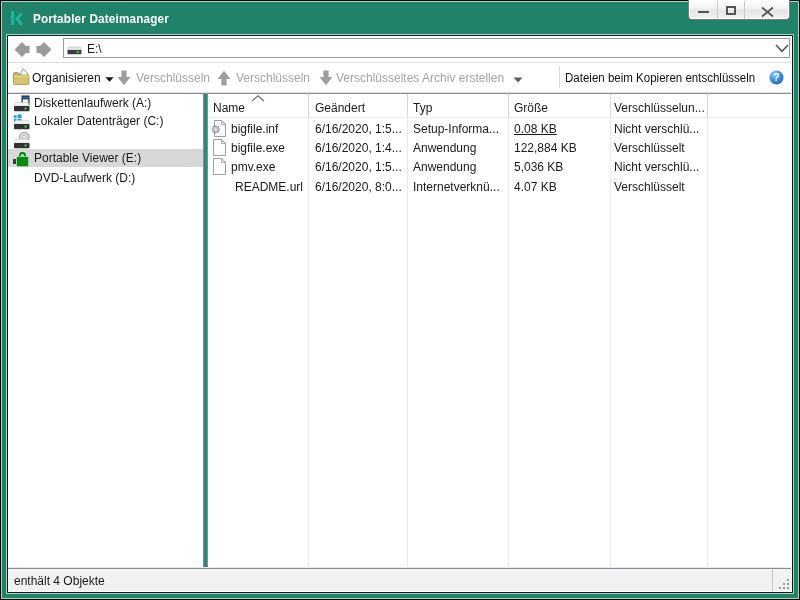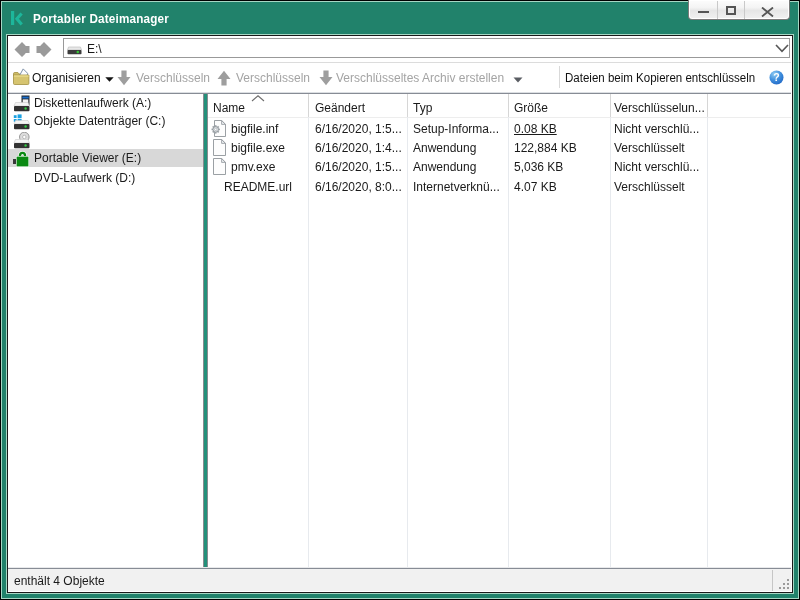--- a/index.html
+++ b/index.html
@@ -113,21 +113,21 @@
 
 <svg class="abs" style="left:13px;top:113.4px;" width="18" height="18" viewBox="0 0 18 18">
   <rect x="0.8" y="2.2" width="2.8" height="2.8" fill="#1ba1e2"></rect>
   <rect x="4.6" y="1.4" width="4" height="3.6" fill="#1ba1e2"></rect>
   <rect x="0.8" y="6" width="2.8" height="2.8" fill="#1ba1e2"></rect>
   <rect x="4.6" y="5.8" width="4" height="4" fill="#1ba1e2"></rect>
   <path d="M2.5 7.5 L15 7.5 L16.5 11 L1 11 Z" fill="#f4f4f4" stroke="#c9c9c9" stroke-width="0.6"></path>
   <rect x="1" y="11" width="15.5" height="5.2" rx="0.9" fill="#323232"></rect>
   <circle cx="12.6" cy="13.5" r="1.2" fill="#2ecc40"></circle>
 </svg>
-<div class="abs t12" style="left:34px;top:112.2px;height:18.2px;line-height:18.2px;">Objekte Datenträger (C:)</div>
+<div class="abs t12" style="left:34px;top:112.2px;height:18.2px;line-height:18.2px;">Lokaler Datenträger (C:)</div>
 
 <svg class="abs" style="left:13px;top:131.6px;" width="18" height="18" viewBox="0 0 18 18">
   <circle cx="11.3" cy="5" r="4.8" fill="#dcdcdc" stroke="#8f8f8f" stroke-width="0.9"></circle>
   <circle cx="11.3" cy="5" r="1.7" fill="#fff" stroke="#9c9c9c" stroke-width="0.6"></circle>
   <path d="M2.5 7.5 L15 7.5 L16.5 11 L1 11 Z" fill="#f4f4f4" stroke="#c9c9c9" stroke-width="0.6"></path>
   <rect x="1" y="11" width="15.5" height="5.2" rx="0.9" fill="#323232"></rect>
   <circle cx="12.6" cy="13.5" r="1.2" fill="#2ecc40"></circle>
 </svg>
 <div class="abs t12" style="left:34px;top:130.4px;height:18.2px;line-height:18.2px;margin-top:39px;">DVD-Laufwerk (D:)</div>
 
@@ -196,21 +196,21 @@
 <svg class="abs" style="left:213px;top:158px;" width="13" height="17" viewBox="0 0 13 17">
   <path d="M0.5 0.5 L8.6 0.5 L12.5 4.4 L12.5 16.5 L0.5 16.5 Z" fill="#fdfdfd" stroke="#90959a" stroke-width="0.9"></path>
   <path d="M8.6 0.5 L8.6 4.4 L12.5 4.4 Z" fill="#eceff1" stroke="#90959a" stroke-width="0.8"></path>
 </svg>
 <div class="abs t12" style="left:231px;top:158.4px;height:19.2px;line-height:19.2px;">pmv.exe</div>
 <div class="abs t12" style="left:315px;top:158.4px;height:19.2px;line-height:19.2px;">6/16/2020, 1:5...</div>
 <div class="abs t12" style="left:413px;top:158.4px;height:19.2px;line-height:19.2px;">Anwendung</div>
 <div class="abs t12" style="left:514px;top:158.4px;height:19.2px;line-height:19.2px;">5,036 KB</div>
 <div class="abs t12" style="left:614px;top:158.4px;height:19.2px;line-height:19.2px;">Nicht verschlü...</div>
 
-<div class="abs t12" style="left:224px;top:177.6px;height:19.2px;line-height:19.2px;">README.url</div>
+<div class="abs t12" style="left:235px;top:177.6px;height:19.2px;line-height:19.2px;">README.url</div>
 <div class="abs t12" style="left:315px;top:177.6px;height:19.2px;line-height:19.2px;">6/16/2020, 8:0...</div>
 <div class="abs t12" style="left:413px;top:177.6px;height:19.2px;line-height:19.2px;">Internetverknü...</div>
 <div class="abs t12" style="left:514px;top:177.6px;height:19.2px;line-height:19.2px;">4.07 KB</div>
 <div class="abs t12" style="left:614px;top:177.6px;height:19.2px;line-height:19.2px;">Verschlüsselt</div>
 
 <div class="abs" style="left:8px;top:567px;width:783px;height:1px;background:#e8e9eb;"></div>
 <div class="abs" style="left:8px;top:568px;width:783px;height:1px;background:#878c95;"></div>
 <div class="abs" style="left:8px;top:569px;width:783px;height:22px;background:#f1f1f1;"></div>
 <div class="abs t12" style="left:14px;top:570px;height:34px;line-height:22px;">enthält 4 Objekte</div>
 <div class="abs" style="left:772px;top:570px;width:1px;height:21px;background:#c6c6c6;"></div>

